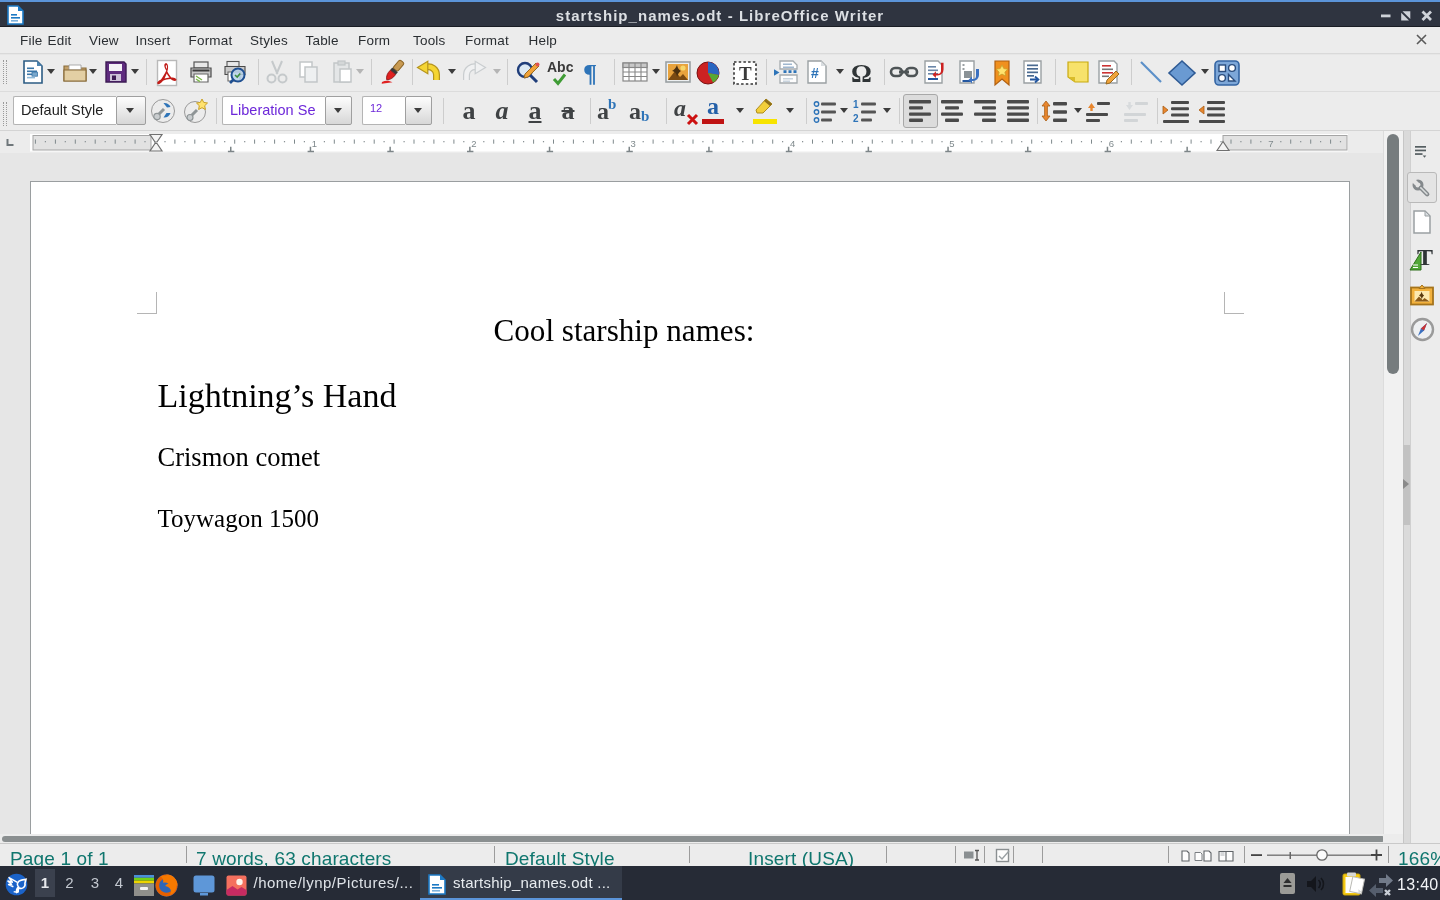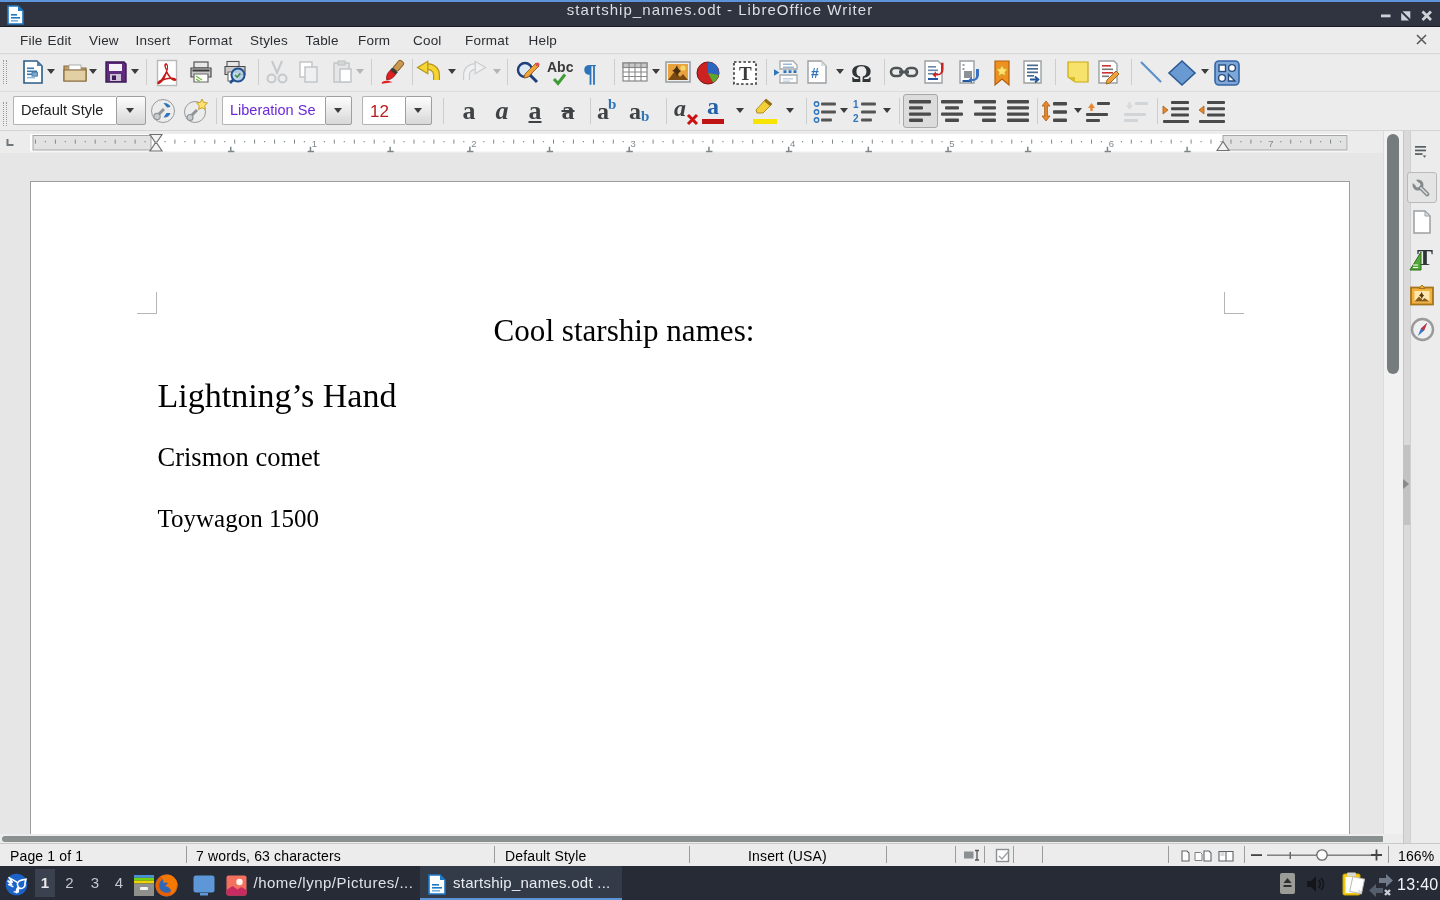--- a/index.html
+++ b/index.html
@@ -1,19 +1,19 @@
 <!DOCTYPE html>
 <html><head><meta charset="utf-8">
 <style>
 *{margin:0;padding:0;box-sizing:border-box}
 html,body{width:1440px;height:900px;overflow:hidden}
 body{font-family:"Liberation Sans",sans-serif;position:relative;background:#e6e6e6}
 .abs{position:absolute}
 #titlebar{left:0;top:0;width:1440px;height:27px;background:#2f3440;border-top:2px solid #5b94d9;border-bottom:1px solid #1a1d24}
-#title{width:100%;text-align:center;top:1px;color:#dcdfe3;font-weight:normal;font-size:15px;letter-spacing:1.05px}
+#title{width:100%;text-align:center;top:7px;color:#dcdfe3;font-weight:bold;font-size:15px;letter-spacing:1.05px}
 #menubar{left:0;top:27px;width:1440px;height:27px;background:#ececec;border-bottom:1px solid #d9d9d9}
 .menuitem{top:33px;font-size:13.5px;color:#2a2e32;letter-spacing:0.2px}
 #tb1{left:0;top:55px;width:1440px;height:36px;background:#ececec}
 #tb2{left:0;top:91px;width:1440px;height:40px;background:#ececec;border-top:1px solid #dcdcdc;border-bottom:1px solid #d4d4d4}
 .grip{width:4px;border-left:1px dotted #9a9a9a;border-right:1px dotted #9a9a9a}
 .sep{width:1px;background:#cdcdcd}
 .ddarrow{width:0;height:0;border-left:4px solid transparent;border-right:4px solid transparent;border-top:5px solid #3c3c3c}
 .ddarrow.dis{border-top-color:#b5b5b5}
 .ico{position:absolute}
 #rulerrow{left:0;top:131px;width:1383px;height:22px;background:#ececec}
@@ -21,21 +21,21 @@
 #page{position:absolute;left:30px;top:28px;width:1320px;height:700px;background:#fff;border:1px solid #9a9ea0}
 #hscroll{left:0;top:834px;width:1403px;height:9px;background:#ececec}
 #hthumb{left:2px;top:835.5px;width:1383px;height:6.5px;background:#8a8f90;border-radius:3px}
 #vscroll{left:1383px;top:131px;width:20px;height:703px;background:#f1f1f1;border-left:1px solid #dcdcdc}
 #vthumb{left:1387px;top:134px;width:12px;height:240px;background:#767c7e;border-radius:6px}
 #corner{left:1383px;top:834px;width:20px;height:9px;background:#ececec}
 #splitter{left:1403px;top:131px;width:7px;height:712px;background:#dadada;border-left:1px solid #c6c6c6}
 #splitgrab{left:1403px;top:445px;width:7px;height:80px;background:#c2c2c2}
 #sidebar{left:1410px;top:131px;width:30px;height:712px;background:#ececec;border-left:1px solid #d0d0d0}
 #statusbar{left:0;top:843px;width:1440px;height:23px;background:#ececec;border-top:1px solid #c9c9c9}
-.st{top:847.5px;font-size:14px;color:#000000;letter-spacing:0.15px}
+.st{top:847.5px;font-size:19px;color:#0f766e;letter-spacing:0.15px}
 .stsep{top:846px;width:1px;height:17px;background:#9c9c9c}
 #taskbar{left:0;top:866px;width:1440px;height:34px;background:#262b36}
 .wsnum{top:873px;font-size:15px;color:#c2c7cf}
 #docfold{font-family:"Liberation Serif",serif;color:#000}
 </style></head><body>
 
 <div id="titlebar" class="abs"></div>
 <svg class="abs" style="left:7px;top:5px" width="17" height="20" viewBox="0 0 17 20">
  <path d="M1 1 h10 l5 5 v13 h-15 z" fill="#fff" stroke="#1c79c4" stroke-width="1.6"></path>
  <path d="M11 1 l5 5 h-5 z" fill="#1c79c4"></path>
@@ -52,21 +52,21 @@
 </svg>
 <div id="menubar" class="abs"></div>
 <div class="abs menuitem" style="left:20px">File</div>
 <div class="abs menuitem" style="left:47.5px">Edit</div>
 <div class="abs menuitem" style="left:89px">View</div>
 <div class="abs menuitem" style="left:135.5px">Insert</div>
 <div class="abs menuitem" style="left:188.5px">Format</div>
 <div class="abs menuitem" style="left:250px">Styles</div>
 <div class="abs menuitem" style="left:305.5px">Table</div>
 <div class="abs menuitem" style="left:358px">Form</div>
-<div class="abs menuitem" style="left:413px">Cool</div>
+<div class="abs menuitem" style="left:413px">Tools</div>
 <div class="abs menuitem" style="left:465px">Format</div>
 <div class="abs menuitem" style="left:528.5px">Help</div>
 <svg class="abs" style="left:1415px;top:33px" width="13" height="13" viewBox="0 0 13 13">
     <path d="M2 2 l9 9 M11 2 l-9 9" stroke="#5a5a5a" stroke-width="1.6"></path>
   </svg>
 <div id="tb1" class="abs"></div>
 <div class="abs grip" style="left:3px;top:60px;height:24px"></div>
 <svg class="ico" style="left:20px;top:59px" width="26" height="26" viewBox="0 0 26 26">
     <path d="M4 2 h13 l5 5 v17 h-18 z" fill="#fff" stroke="#2c5c84" stroke-width="1.6"></path>
     <path d="M17 2 l5 5 h-5 z" fill="#4f86b2"></path>
@@ -285,21 +285,21 @@
     <path d="M8 20 l7-7" stroke="#8f9597" stroke-width="3"></path>
     <circle cx="8" cy="20.5" r="3" fill="#c9cdcf" stroke="#8f9597" stroke-width="1.2"></circle>
     <path d="M20 2 l1.7 3.4 3.8.6 -2.8 2.7 .7 3.8 -3.4-1.8 -3.4 1.8 .7-3.8 -2.8-2.7 3.8-.6 z" fill="#ffe26e" stroke="#c8a028" stroke-width="1"></path>
   </svg>
 <div class="abs sep" style="left:216px;top:98px;height:26px"></div>
 <div class="abs" style="left:222px;top:96px;width:103px;height:29px;background:#fff;border:1px solid #b4b4b4;border-radius:2px 0 0 2px;border-right:none"></div>
 <div class="abs" style="left:230px;top:102px;font-size:14.5px;color:#6d28d9">Liberation Se</div>
 <div class="abs" style="left:325px;top:96px;width:27px;height:29px;background:linear-gradient(#fdfdfd,#d7d7d7);border:1px solid #9f9f9f;border-radius:2px"></div>
 <div class="abs ddarrow" style="left:334px;top:108px"></div>
 <div class="abs" style="left:362px;top:96px;width:43px;height:29px;background:#fff;border:1px solid #b4b4b4;border-radius:2px 0 0 2px;border-right:none"></div>
-<div class="abs" style="left:370px;top:102px;font-size:17px;color:#b91c1c">12</div>
+<div class="abs" style="left:370px;top:102px;font-size:11px;color:#6d28d9">12</div>
 <div class="abs" style="left:405px;top:96px;width:27px;height:29px;background:linear-gradient(#fdfdfd,#d7d7d7);border:1px solid #9f9f9f;border-radius:2px"></div>
 <div class="abs ddarrow" style="left:414px;top:108px"></div>
 <div class="abs sep" style="left:443px;top:98px;height:26px"></div>
 <div class="abs" style="left:469px;top:96px;width:0">
     <span style="position:absolute;transform:translateX(-50%);font-family:'Liberation Serif',serif;font-weight:bold;font-size:26px;color:#3f4244;">a</span>
   </div>
 <div class="abs" style="left:502px;top:96px;width:0">
     <span style="position:absolute;transform:translateX(-50%);font-family:'Liberation Serif',serif;font-weight:bold;font-size:26px;color:#3f4244;font-style:italic;">a</span>
   </div>
 <div class="abs" style="left:535px;top:96px;width:0">

